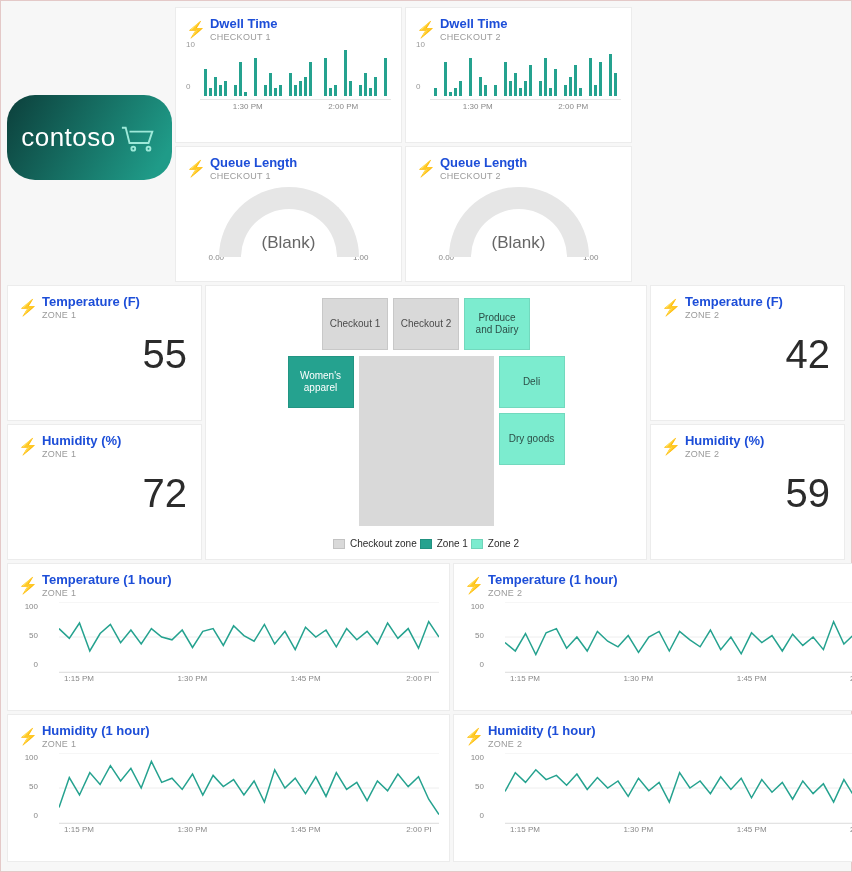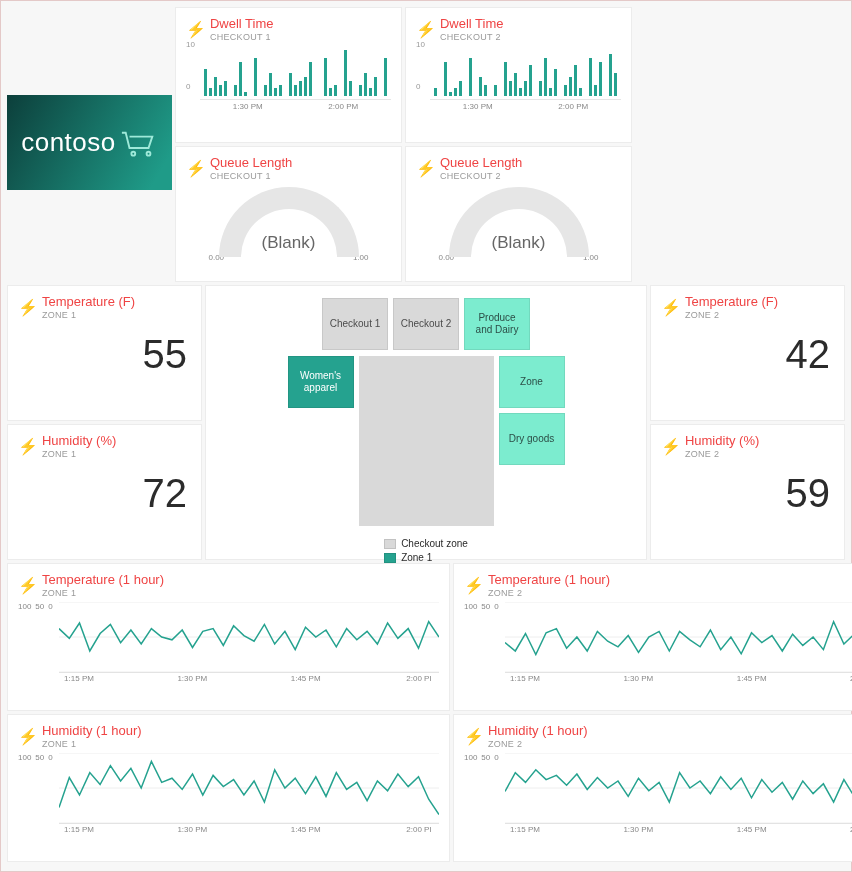--- a/index.html
+++ b/index.html
@@ -13,21 +13,21 @@
     --sub:#9a9a9a;
     --bg:#f7f7f7;
   }
   *{box-sizing:border-box;}
   body{margin:0;font-family:'Segoe UI',Arial,sans-serif;color:var(--txt);background:#fff;}
   .frame{width:852px;height:872px;border:1px solid #e4c9c8;background:var(--bg);padding:6px;display:flex;flex-direction:column;gap:3px;}
   .row{display:flex;gap:3px;}
   .card{background:#fff;border:0.5px solid var(--card-border);padding:8px 10px;display:flex;flex-direction:column;}
   .title-row{display:flex;align-items:center;gap:4px;}
   .bolt-icon{color:#b8b8b8;}
-  .card h2{font-size:13px;font-weight:400;margin:0;color:#ef4444;}
+  .card h2{font-size:13px;font-weight:700;margin:0;color:#1d4ed8;}
   .card .sub{font-size:9px;color:var(--sub);margin-top:1px;letter-spacing:.3px;}
   
   .logo-card{background:linear-gradient(120deg,#0c3f3b 0%,#1f9b88 90%);display:flex;align-items:center;justify-content:center;position:relative;}
   .logo-card .brand{color:#fff;font-size:26px;font-weight:300;letter-spacing:.5px;}
   .cart-icon{width:38px;height:28px;margin-left:4px;}
   .cart-icon svg{stroke:#9ee9d9;fill:none;stroke-width:2;}
   
   .big-val{font-size:40px;font-weight:200;line-height:1;align-self:flex-end;margin-right:4px;padding-top:14px;}
   
   .spark{display:flex;align-items:flex-end;gap:2px;height:46px;margin-top:8px;padding:0 4px;position:relative;}
@@ -42,43 +42,43 @@
   .gauge-label{position:absolute;left:0;right:0;top:46px;font-size:17px;color:#666;text-align:center;}
   .gauge-minmax{display:flex;justify-content:space-between;width:160px;font-size:8px;color:#888;margin-top:-4px;}
   
   .floorplan{display:flex;flex-direction:column;align-items:center;gap:6px;padding-top:12px;}
   .fp-row{display:flex;gap:5px;}
   .fp-cell{width:66px;height:52px;display:flex;align-items:center;justify-content:center;text-align:center;font-size:10px;padding:4px;line-height:1.2;border:1px solid rgba(0,0,0,.08);}
   .fp-center{width:135px;height:170px;background:var(--grey);}
   .z1{background:var(--teal);color:#fff;}
   .z2{background:var(--mint);color:#2c4e47;}
   .zc{background:var(--grey);color:#4c4c4c;}
-  .legend{display:flex;flex-direction:column;gap:3px;font-size:10px;margin-top:6px;}
+  .legend{display:flex;gap:3px;font-size:10px;margin-top:6px;}
   .legend div{display:flex;align-items:center;gap:5px;}
   .swatch{width:12px;height:10px;display:inline-block;border:1px solid rgba(0,0,0,.1);}
   
   .linechart{position:relative;margin-top:4px;}
-  .lc-y{position:absolute;left:0;top:0;bottom:14px;width:24px;display:flex;flex-direction:row;justify-content:space-between;font-size:8px;color:#888;}
+  .lc-y{position:absolute;left:0;top:0;bottom:14px;width:24px;display:flex;flex-direction:column;justify-content:space-between;font-size:8px;color:#888;}
   .lc-y span{text-align:right;margin-right:4px;}
   .lc-body{margin-left:41px;}
   svg.spark-line{display:block;}
   svg.spark-line .gridline{stroke:#eee;stroke-width:1;}
   svg.spark-line path{stroke:var(--teal);fill:none;stroke-width:1.5;}
   .lc-x{display:flex;justify-content:space-between;font-size:8px;color:#888;padding:1px 0 0 0;border-top:1px solid #e3e3e3;}
   .lc-x span{min-width:40px;text-align:center;}
 </style>
 </head>
 <body>
 
 <div class="frame">
 
   <div class="row" style="height:275px;">
     <div style="width:212px;display:flex;flex-direction:column;gap:3px;">
       <div style="height:85px;"></div>
-      <div class="logo-card" style="height:95px;">
+      <div class="logo-card" style="height:85px;border-radius:28px;">
         <span class="brand">contoso</span>
         <span class="cart-icon">
           <svg viewBox="0 0 40 30">
               <path d="M2 4h4l4 16h20l4-12H10"></path>
               <circle cx="14" cy="26" r="2"></circle>
               <circle cx="30" cy="26" r="2"></circle>
             </svg>
         </span>
       </div>
       <div style="flex:1;"></div>
@@ -277,21 +277,21 @@
         <div class="fp-cell zc">Checkout 1</div>
         <div class="fp-cell zc">Checkout 2</div>
         <div class="fp-cell z2">Produce and Dairy</div>
       </div>
       <div class="fp-row" style="align-items:stretch;">
         <div style="display:flex;flex-direction:column;gap:5px;">
           <div class="fp-cell z1">Women's apparel</div>
         </div>
         <div class="fp-center"></div>
         <div style="display:flex;flex-direction:column;gap:5px;">
-          <div class="fp-cell z2">Zone</div>
+          <div class="fp-cell z2">Deli</div>
           <div class="fp-cell z2">Dry goods</div>
         </div>
       </div>
       <div class="legend">
         <div>
             <span class="swatch" style="background:var(--grey);"></span>
             <span>Checkout zone</span>
           </div>
         <div>
             <span class="swatch" style="background:var(--teal);"></span>

